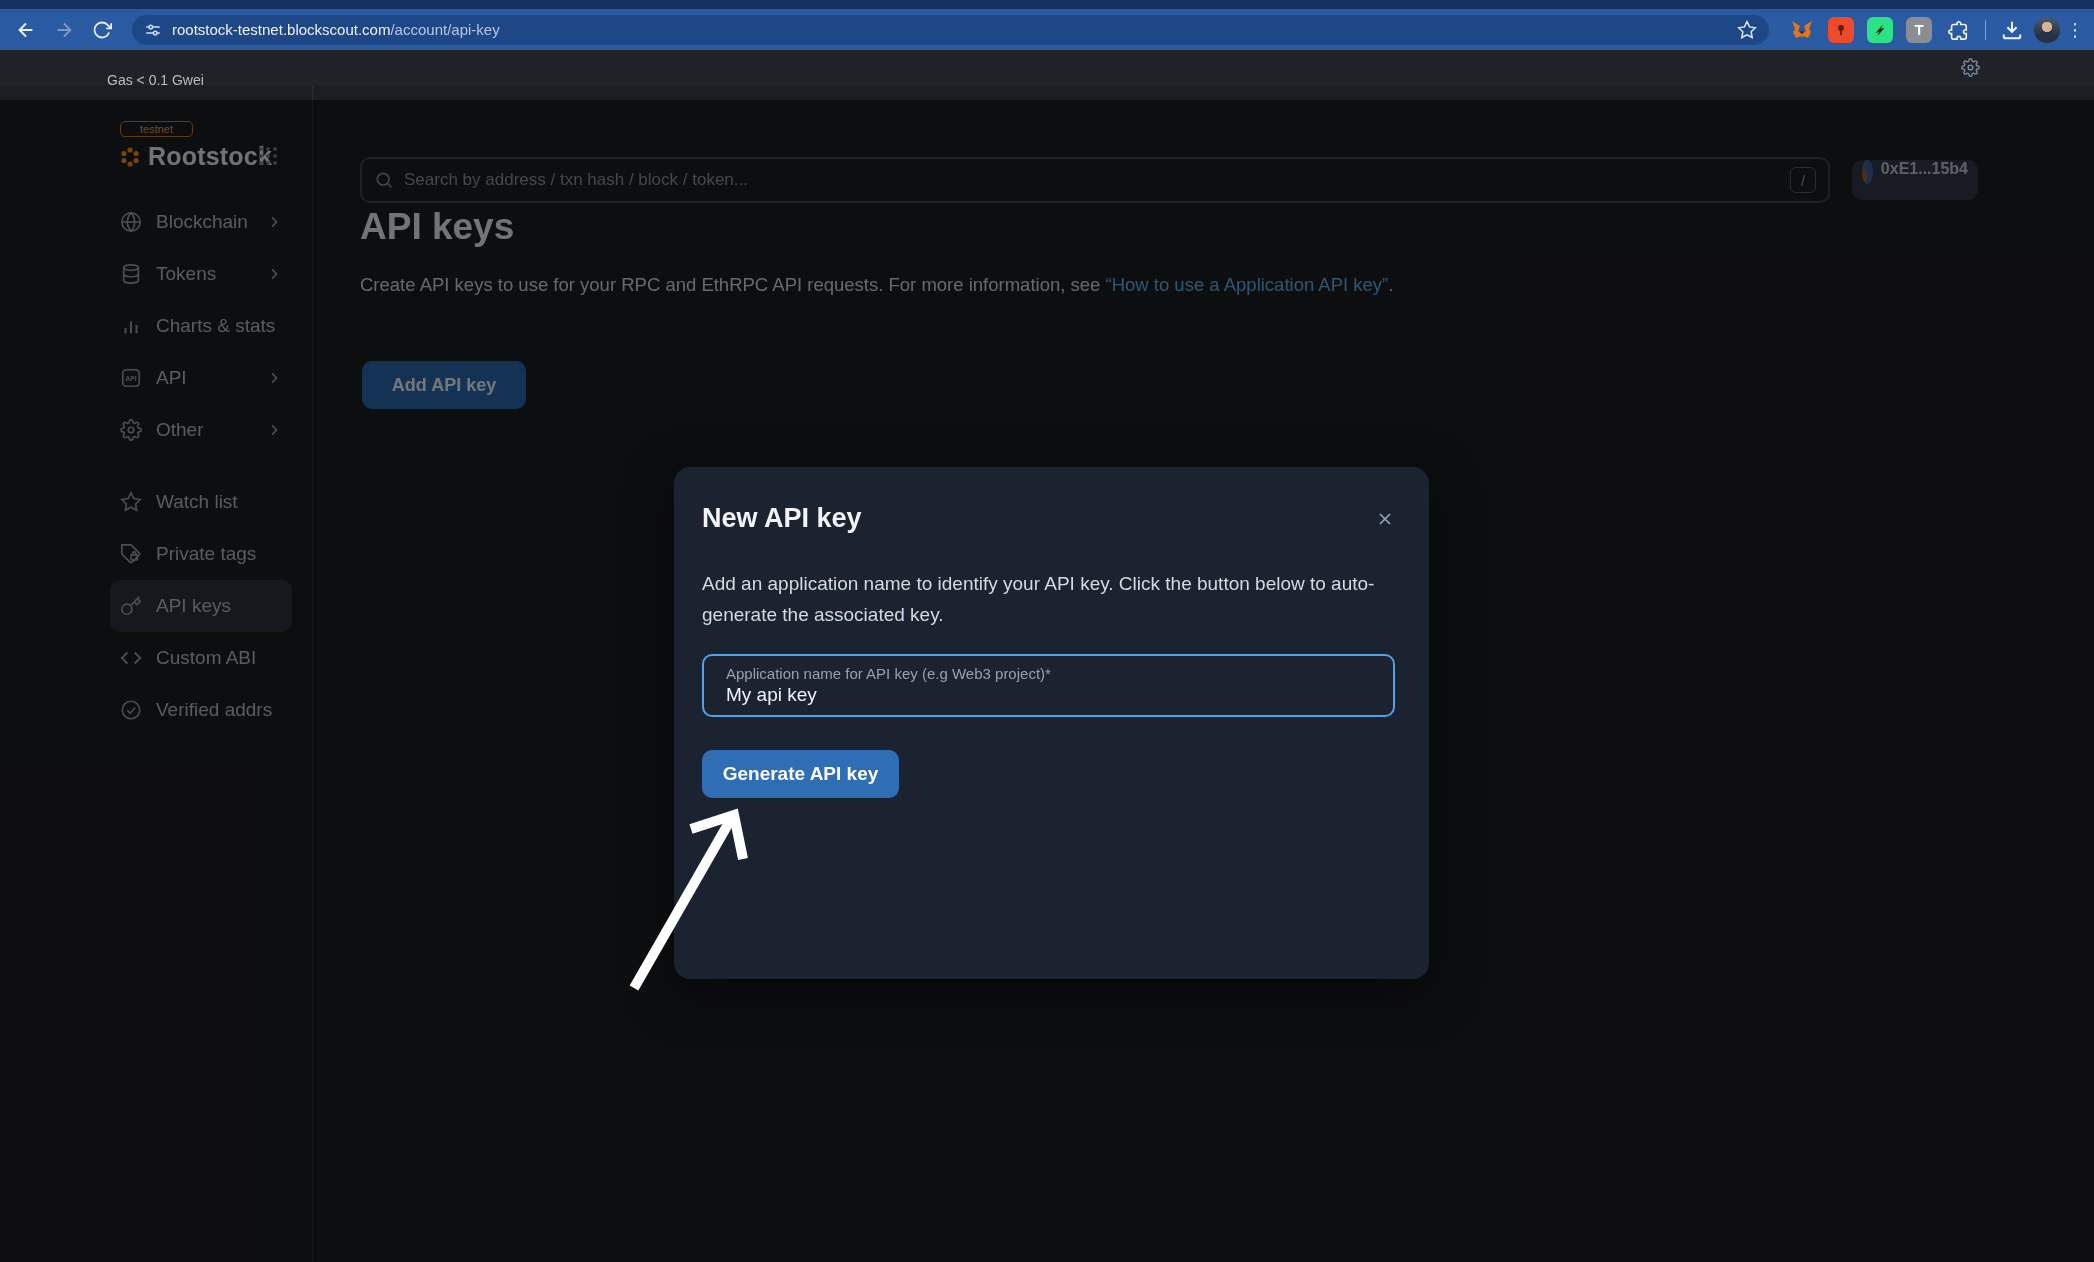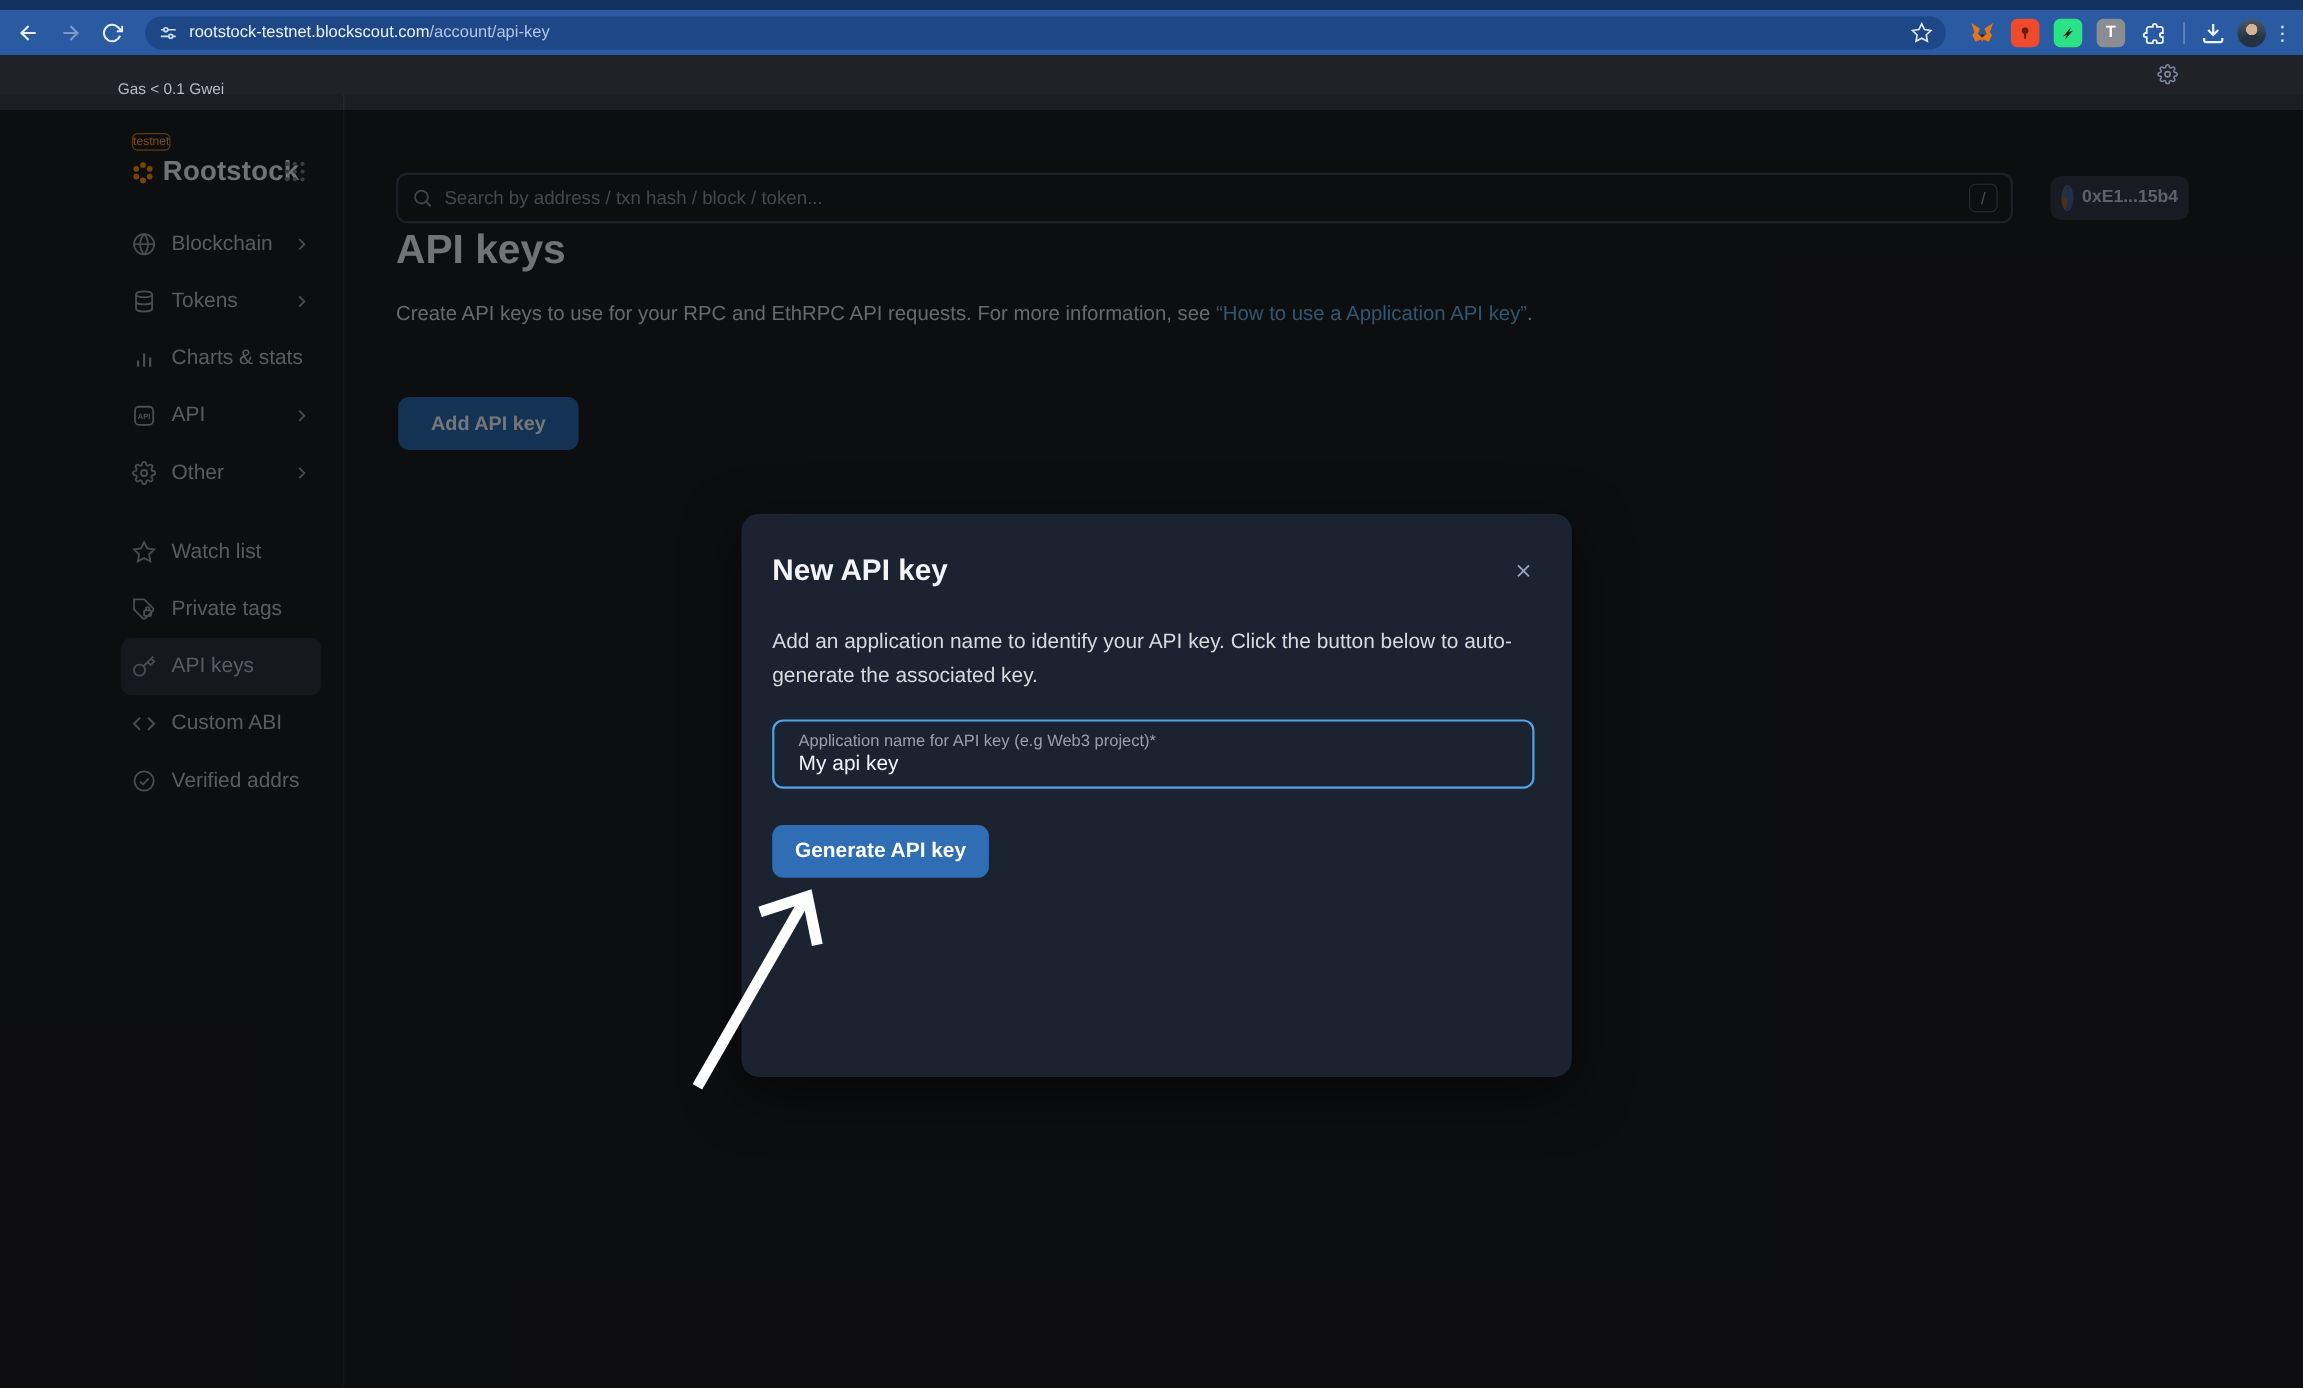--- a/index.html
+++ b/index.html
@@ -29,42 +29,42 @@
                 linear-gradient(#4a5b70, #17222f); }
   .kebab { color:#e9eef6; font-size:18px; width:18px; text-align:center; }
 
   
   .page { position:absolute; top:50px; left:0; right:0; bottom:0; background:#1d1e23; }
   .topbar { position:absolute; top:0; left:0; right:0; height:36px; background:#212228; display:flex; align-items:center; }
   .gas { margin-left:107px; font-size:14px; color:#b7bcc4;margin-top:23px; }
   .topbar-gear { position:absolute; right:114px; top:8px; color:#7c8aa5; }
 
   .sidebar { position:absolute; top:36px; left:0; bottom:0; width:313px; border-right:1px solid #2c2e36; }
-  .badge-testnet { position:absolute; left:120px; top:35px; font-size:11px; color:#ff9c35; border:1px solid #c97b2e; border-radius:5px; padding:1px 0; }
+  .badge-testnet { position:absolute; left:120px; top:35px; font-size:11px; color:#ff9c35; border:1px solid #c97b2e; border-radius:5px; padding:1px 19px; }
   .logo-row { position:absolute; left:118px; top:56px; width:168px; display:flex; align-items:center; }
   .logo-mark { color:#ff9100; }
   .logo-text { margin-left:6px; font-size:25px; font-weight:700; color:#eceef2; letter-spacing:.2px; }
   .dots-grid { position:absolute; left:256px; top:58px; color:#787e88; }
 
   .nav-group { position:absolute; left:110px; width:182px; }
   .nav-group.g1 { top:110px; }
   .nav-group.g2 { top:390px; }
   .nav-item { height:52px; display:flex; align-items:center; padding:0 10px; border-radius:10px; color:#b9bec6; }
   .nav-item .nicon { width:22px; height:22px; color:#9aa0aa; flex:0 0 auto; display:flex; }
   .nav-item .nlabel { margin-left:14px; font-size:19px; flex:1; }
   .nav-item .chev { color:#9aa0aa; flex:0 0 auto; display:flex; }
   .nav-item.active { background:#2e3340; }
 
   .main { position:absolute; top:36px; left:314px; right:0; bottom:0; }
   .searchbar { position:absolute; left:46px; top:71px; width:1470px; height:46px; border:2px solid #3e4450; border-radius:10px; display:flex; align-items:center; padding:0 12px; gap:10px; background:transparent; }
   .searchbar input { flex:1; background:transparent; border:none; outline:none; font-size:17px; color:#cfd4db; font-family:"Liberation Sans", sans-serif; }
   .searchbar input::placeholder { color:#8e949e; }
   .search-icon { color:#8b919c; display:flex; }
   .keycap { width:26px; height:26px; border:1px solid #565c68; border-radius:6px; color:#9aa0ab; font-size:15px; display:flex; align-items:center; justify-content:center; }
-  .account-pill { position:absolute; right:104px; top:74px; height:40px; width:126px; background:#343947; border-radius:10px; display:flex; align-items:center; padding:0 10px; gap:8px; }
+  .account-pill { position:absolute; right:116px; top:74px; height:40px; width:126px; background:#343947; border-radius:10px; display:flex; align-items:flex-start; padding:0 10px; gap:8px; }
   .identicon { width:24px; height:24px; border-radius:50%; background:conic-gradient(#3c63a8 0 52%, #b05c2a 52% 72%, #55677e 72% 100%); }
   .account-pill .addr { font-size:16px; font-weight:700; color:#c6cbd3; }
 
   .page-title { position:absolute; left:46px; top:120px; font-size:37px; font-weight:700; color:#eef0f4; }
   .page-desc { position:absolute; left:46px; top:188px; font-size:18.5px; color:#d6dae0; }
   .page-desc a { color:#63b3ed; text-decoration:none; }
   .add-btn { position:absolute; left:48px; top:275px; width:164px; height:48px; background:#2b6cb0; border:none; border-radius:10px; color:#f2f6fa; font-size:18px; font-weight:700; font-family:"Liberation Sans", sans-serif; }
 
   
   .overlay { position:absolute; top:50px; left:0; right:0; bottom:0; background:rgba(0,0,0,.52); z-index:30; }

